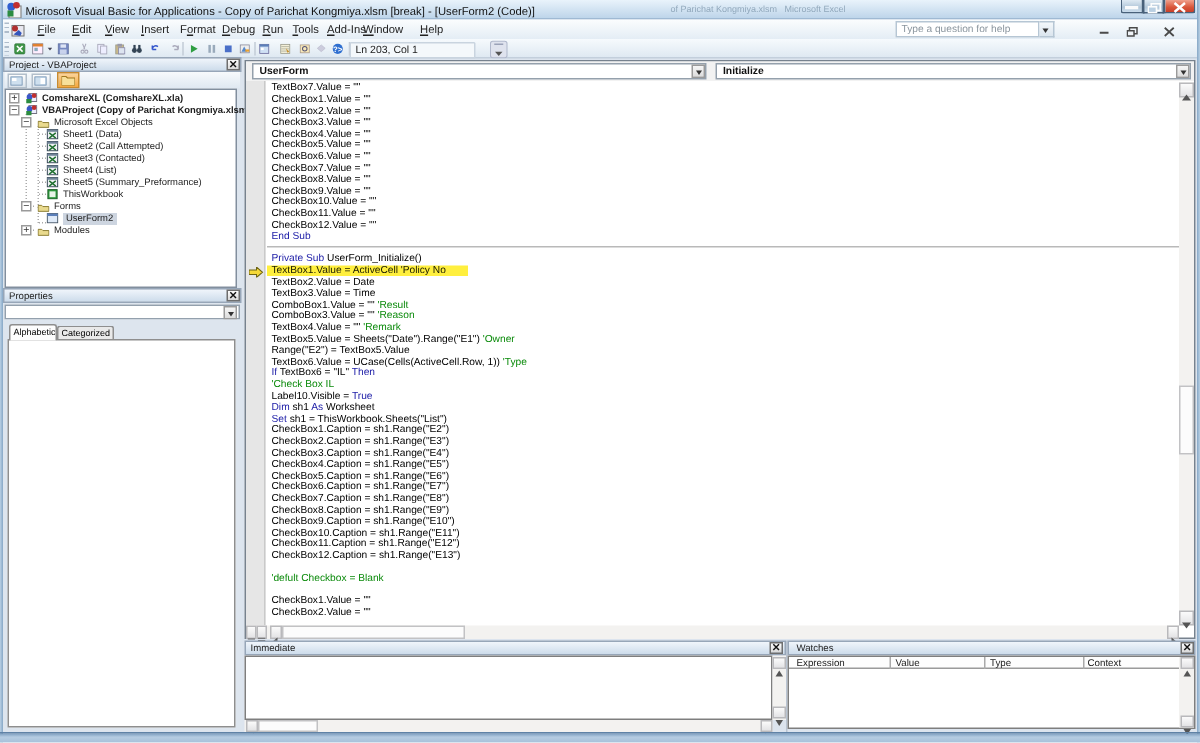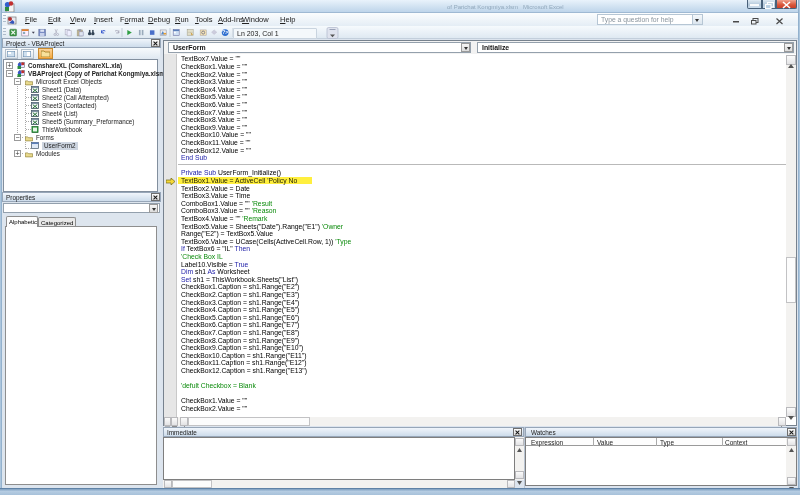--- a/index.html
+++ b/index.html
@@ -64,20 +64,21 @@
 #hlarrow { position:absolute; left:2px; top:123.7px; }
 
 
 .paneltext { font-size:6.8px; color:#222; }
 </style>
 </head>
 <body>
 <div id="win">
 
 <div id="titlebar" class="abs"></div>
+<div id="titletext" class="abs">Microsoft Visual Basic for Applications - Copy of Parichat Kongmiya.xlsm [break] - [UserForm2 (Code)]</div>
 <div id="ghost1" class="abs">of Parichat Kongmiya.xlsm&nbsp;&nbsp;&nbsp;Microsoft Excel</div>
 <svg class="abs" style="left:4px;top:1px" width="11" height="11" viewBox="0 0 11 11">
       <rect x="2" y="3" width="8" height="8" fill="#f4f4f4" stroke="#888" stroke-width=".8"></rect>
       <circle cx="3.5" cy="3.5" r="2.6" fill="#2f5fd0"></circle>
       <circle cx="7" cy="2.5" r="2.2" fill="#c22f2f"></circle>
       <path d="M1 6 l4 0 0 4 -4 0z" fill="#2c8c40"></path>
     </svg>
 <div id="btnmin" class="abs capbtn"></div>
 <div id="btnmax" class="abs capbtn"></div>
 <div id="btnclose" class="abs capbtn"></div>

